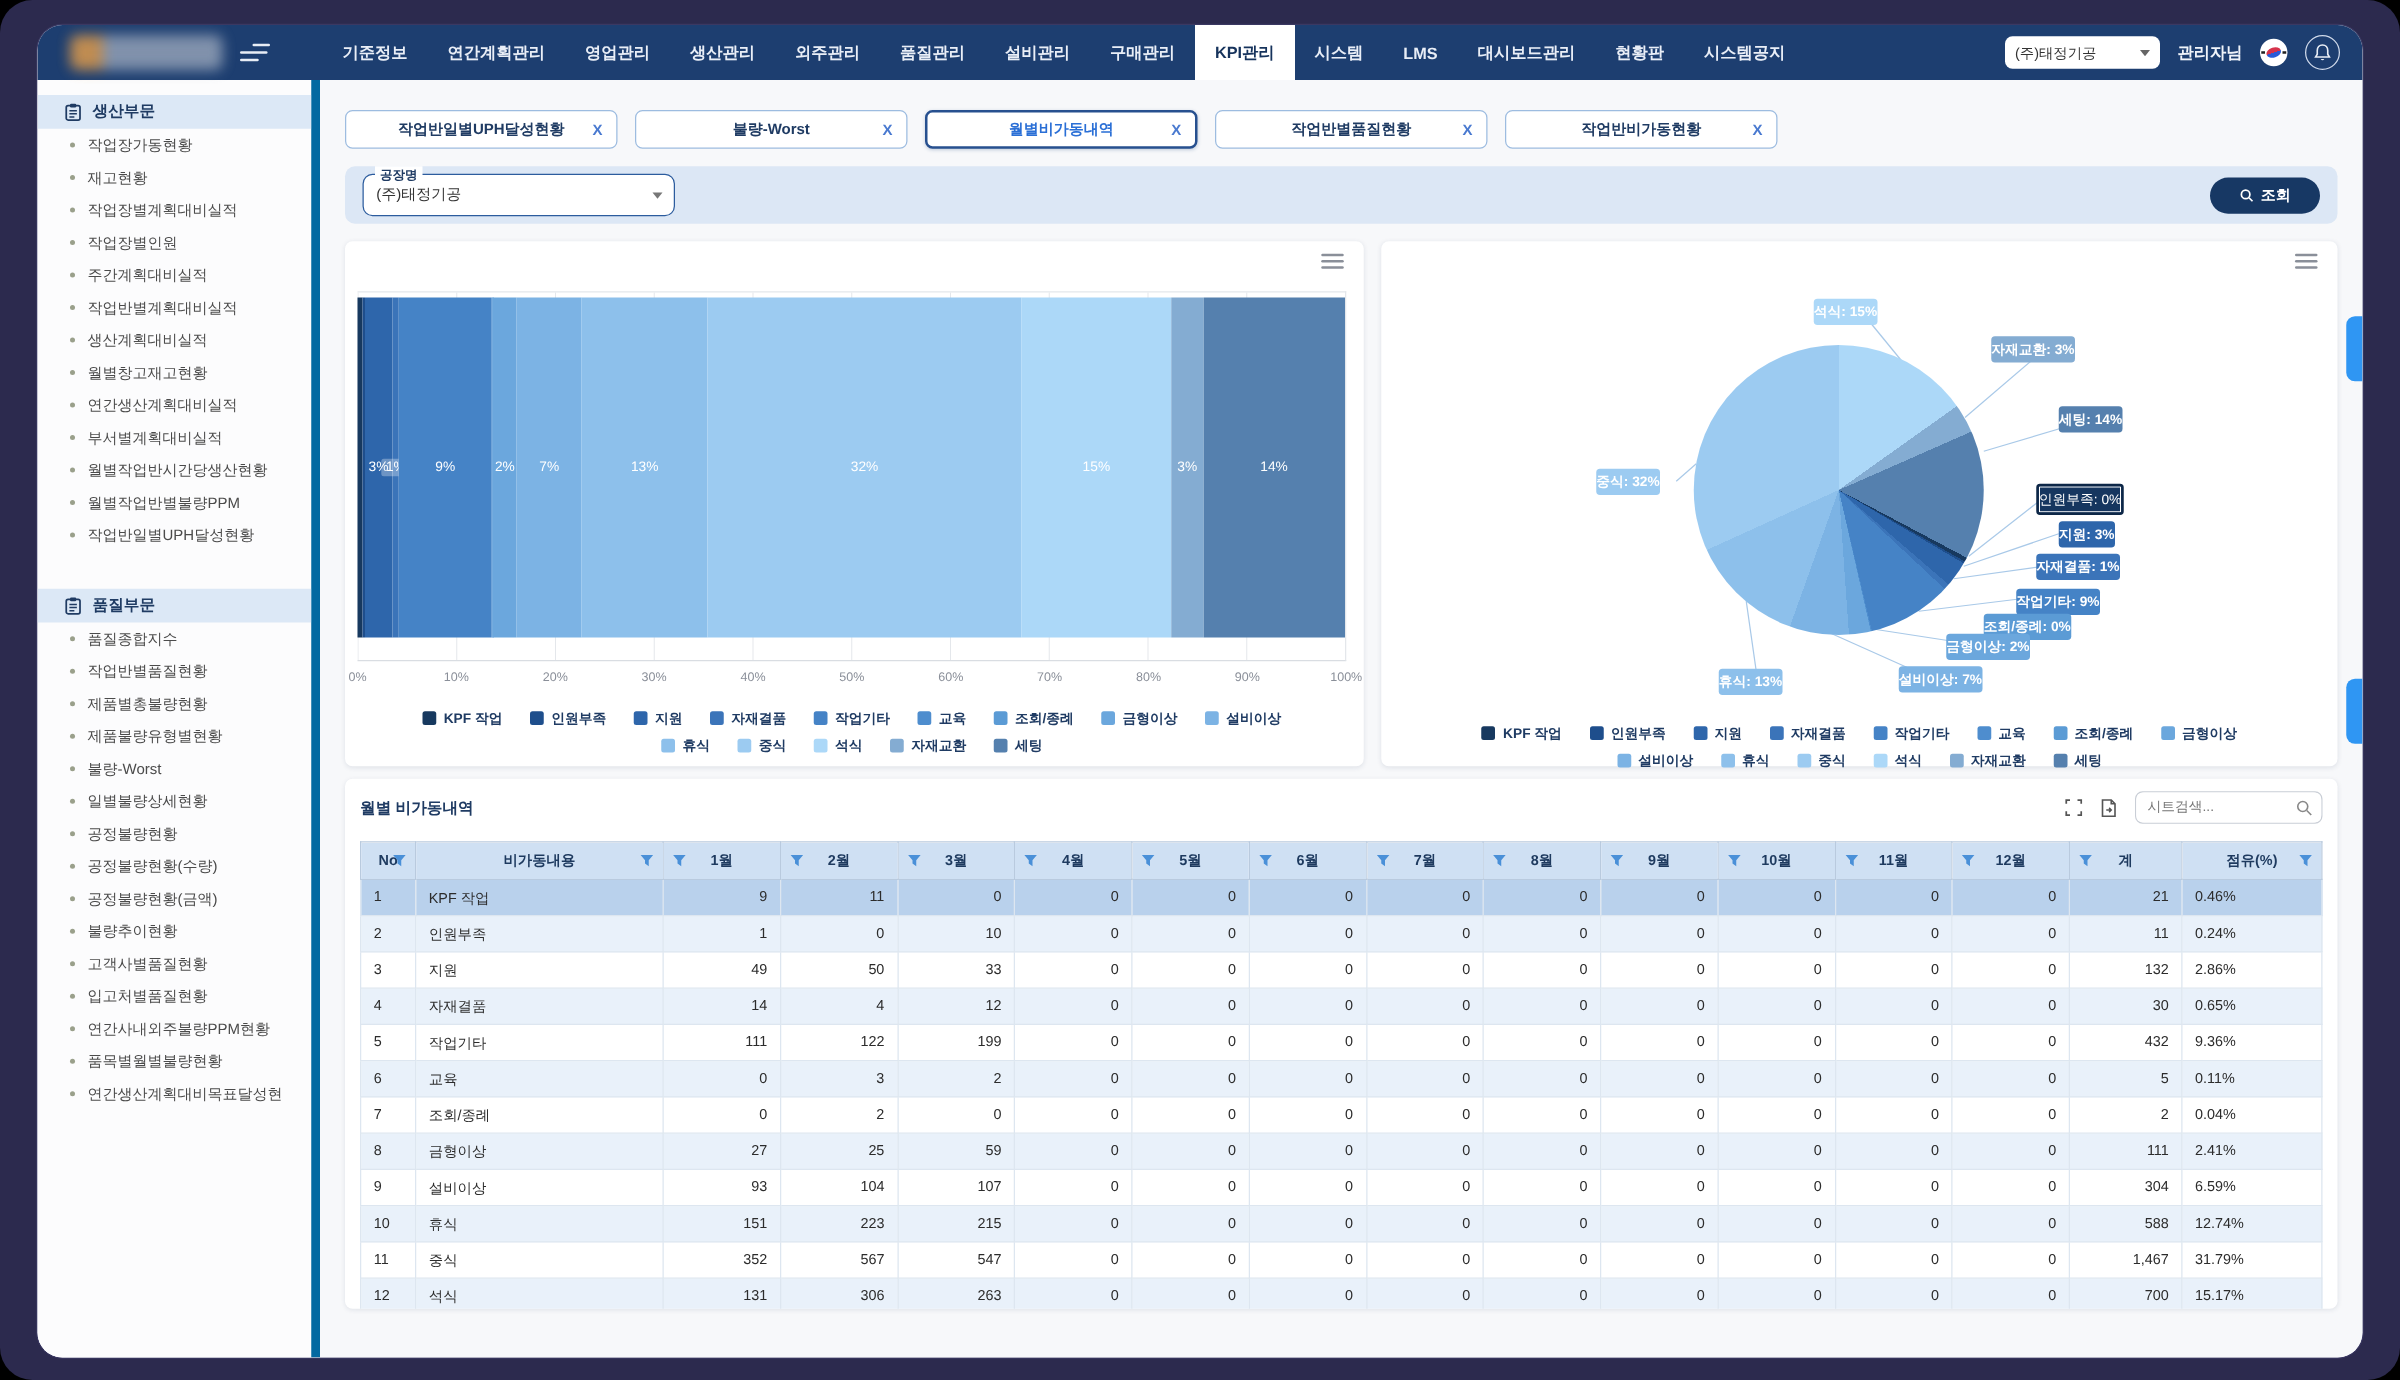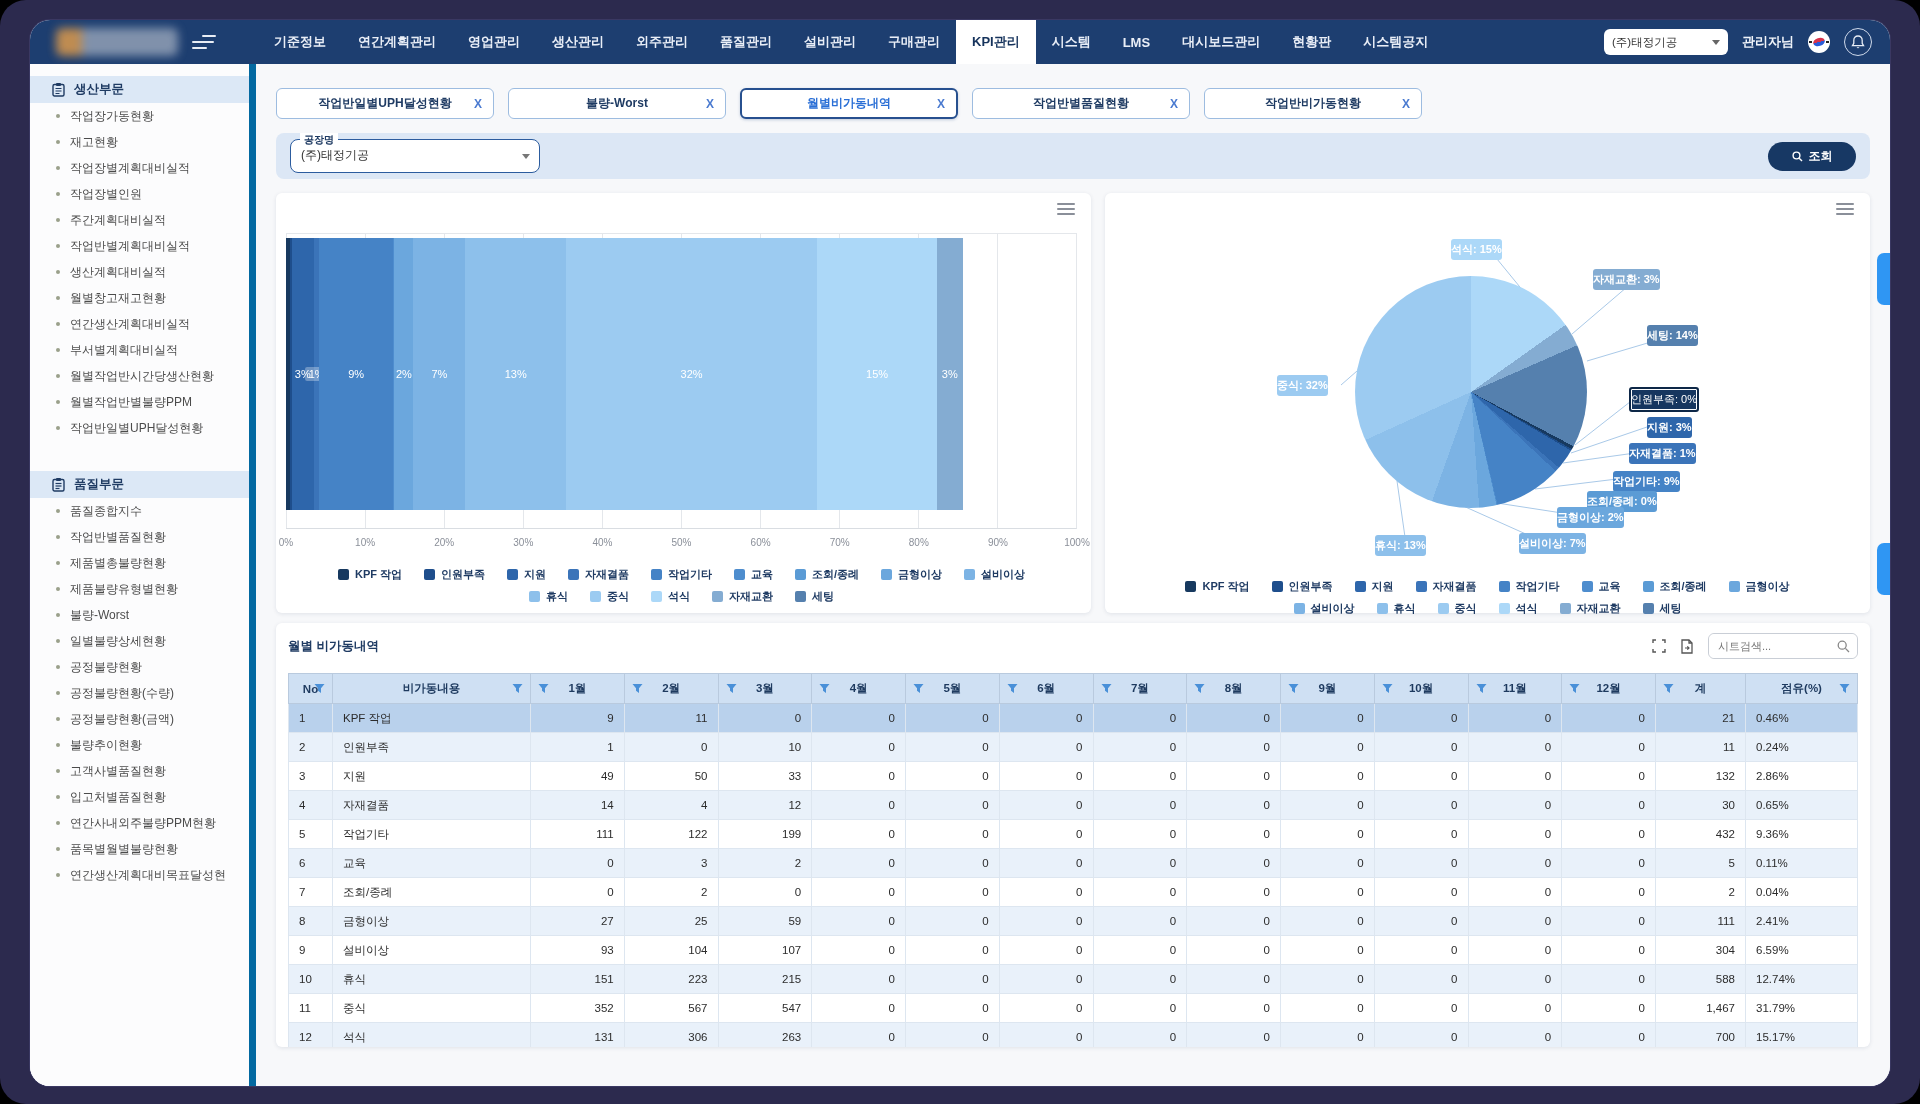--- a/index.html
+++ b/index.html
@@ -364,20 +364,23 @@
                   </div>
                   <div class="seg" style="width: 31.79%; background: rgb(156, 203, 241);">
                     <span>32%</span>
                   </div>
                   <div class="seg" style="width: 15.17%; background: rgb(172, 216, 248);">
                     <span>15%</span>
                   </div>
                   <div class="seg" style="width: 3.23%; background: rgb(132, 172, 210);">
                     <span>3%</span>
                   </div>
+                  <div class="seg" style="width: 14.35%; background: rgb(85, 128, 174);">
+                    <span>14%</span>
+                  </div>
                 </div>
             </div>
             <div class="axis" id="bar-axis">
                 <b style="left: 0%;">0%</b>
                 <b style="left: 10%;">10%</b>
                 <b style="left: 20%;">20%</b>
                 <b style="left: 30%;">30%</b>
                 <b style="left: 40%;">40%</b>
                 <b style="left: 50%;">50%</b>
                 <b style="left: 60%;">60%</b>

